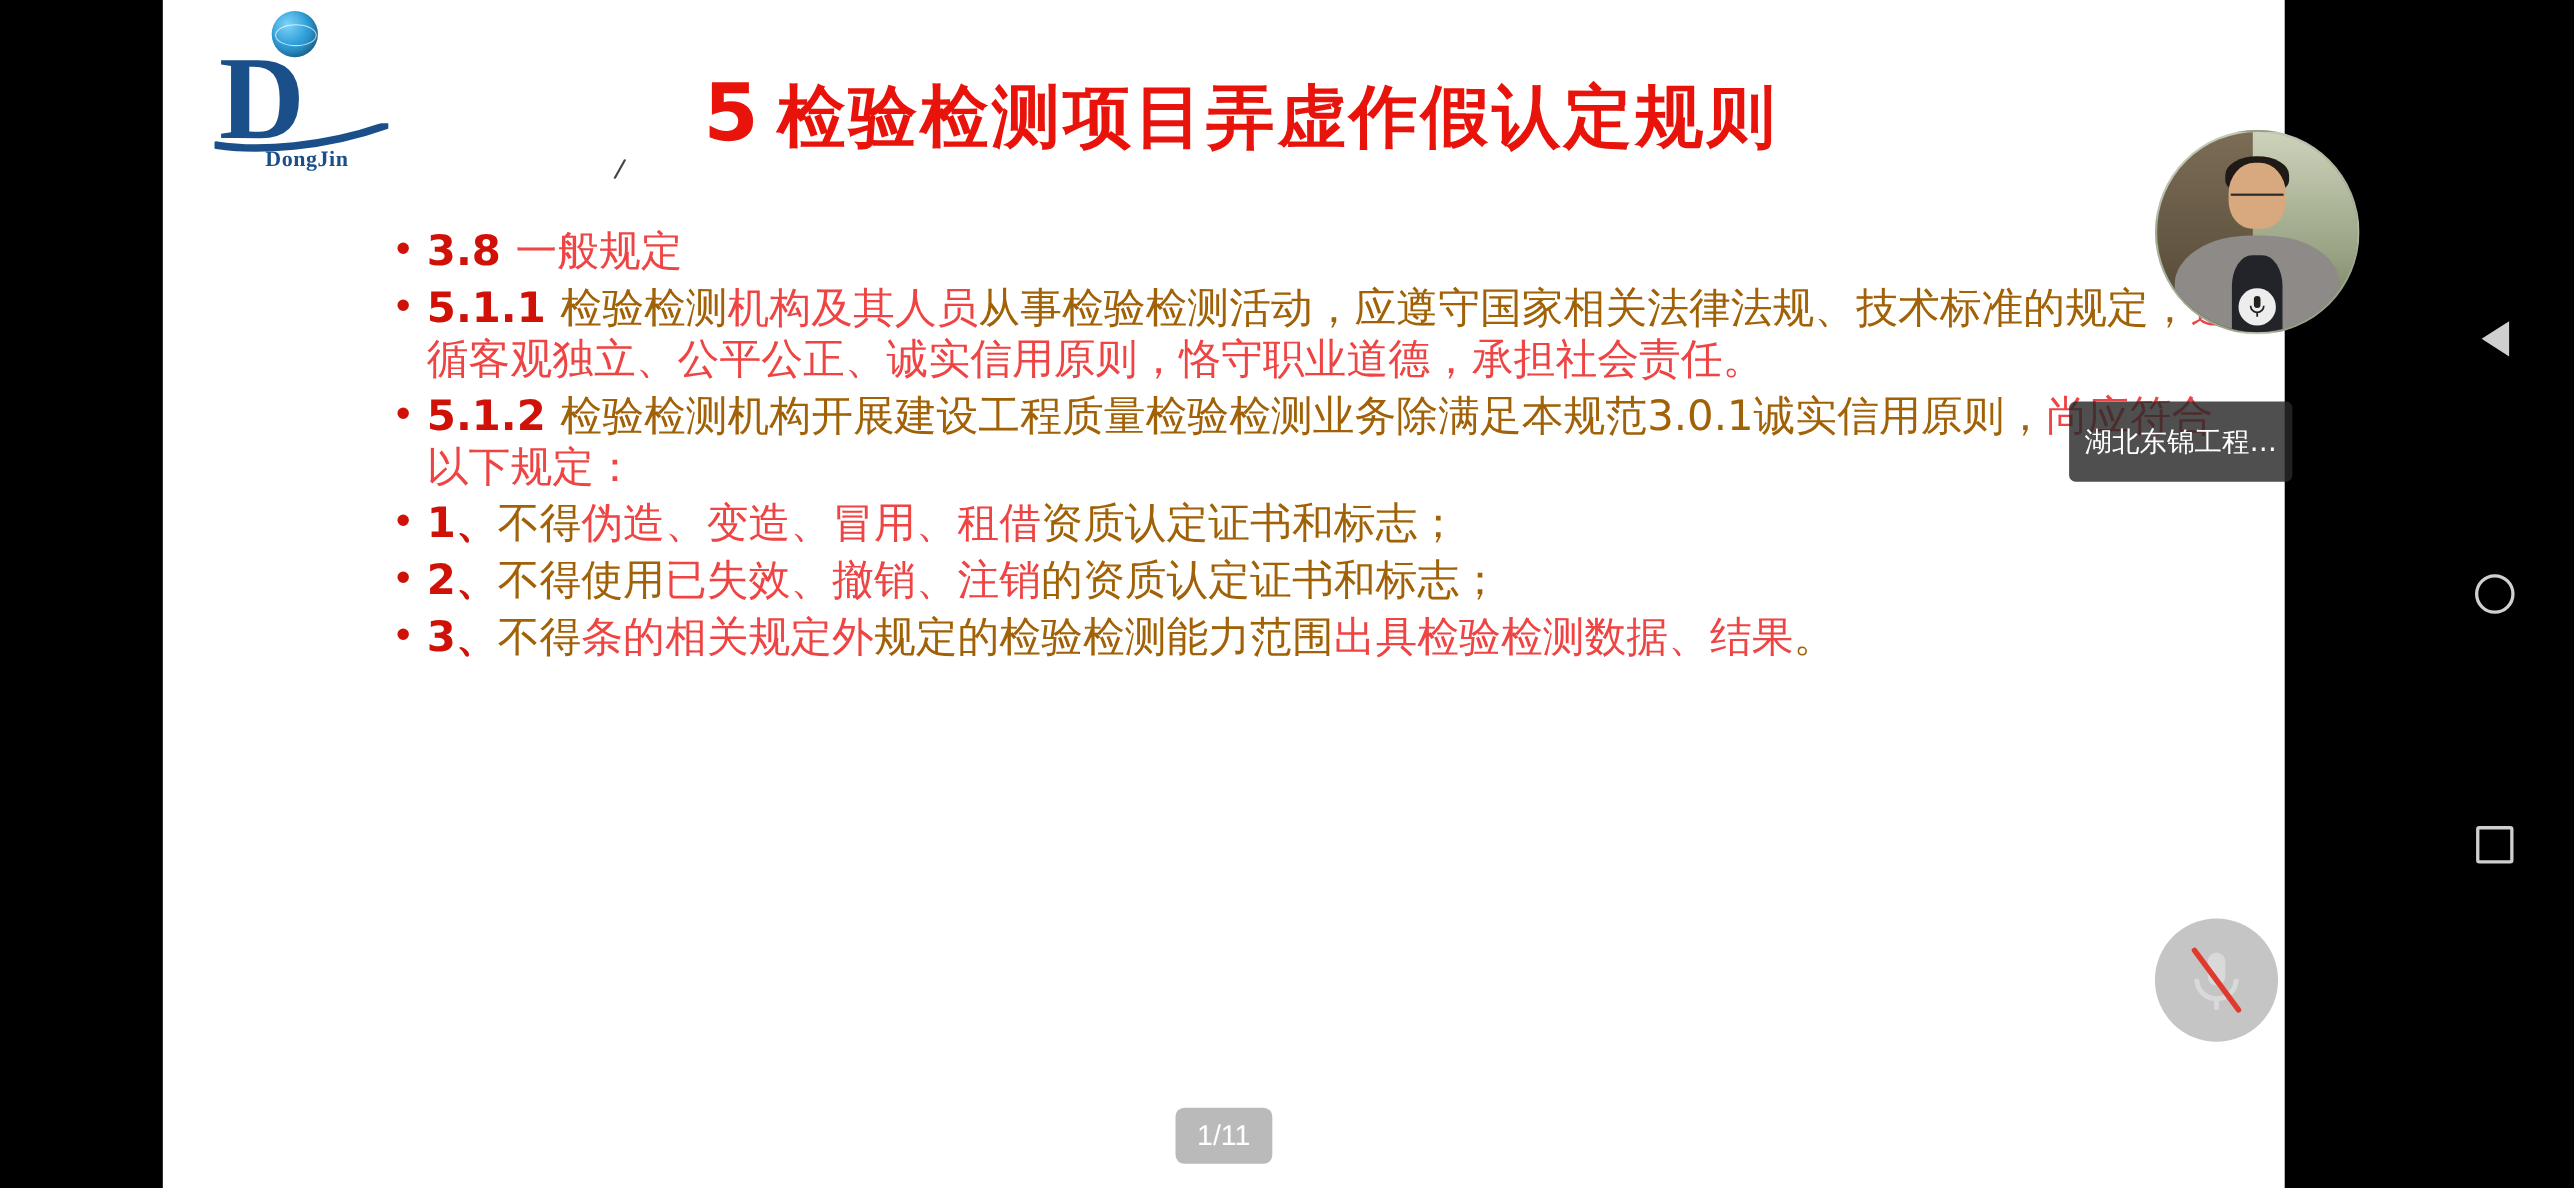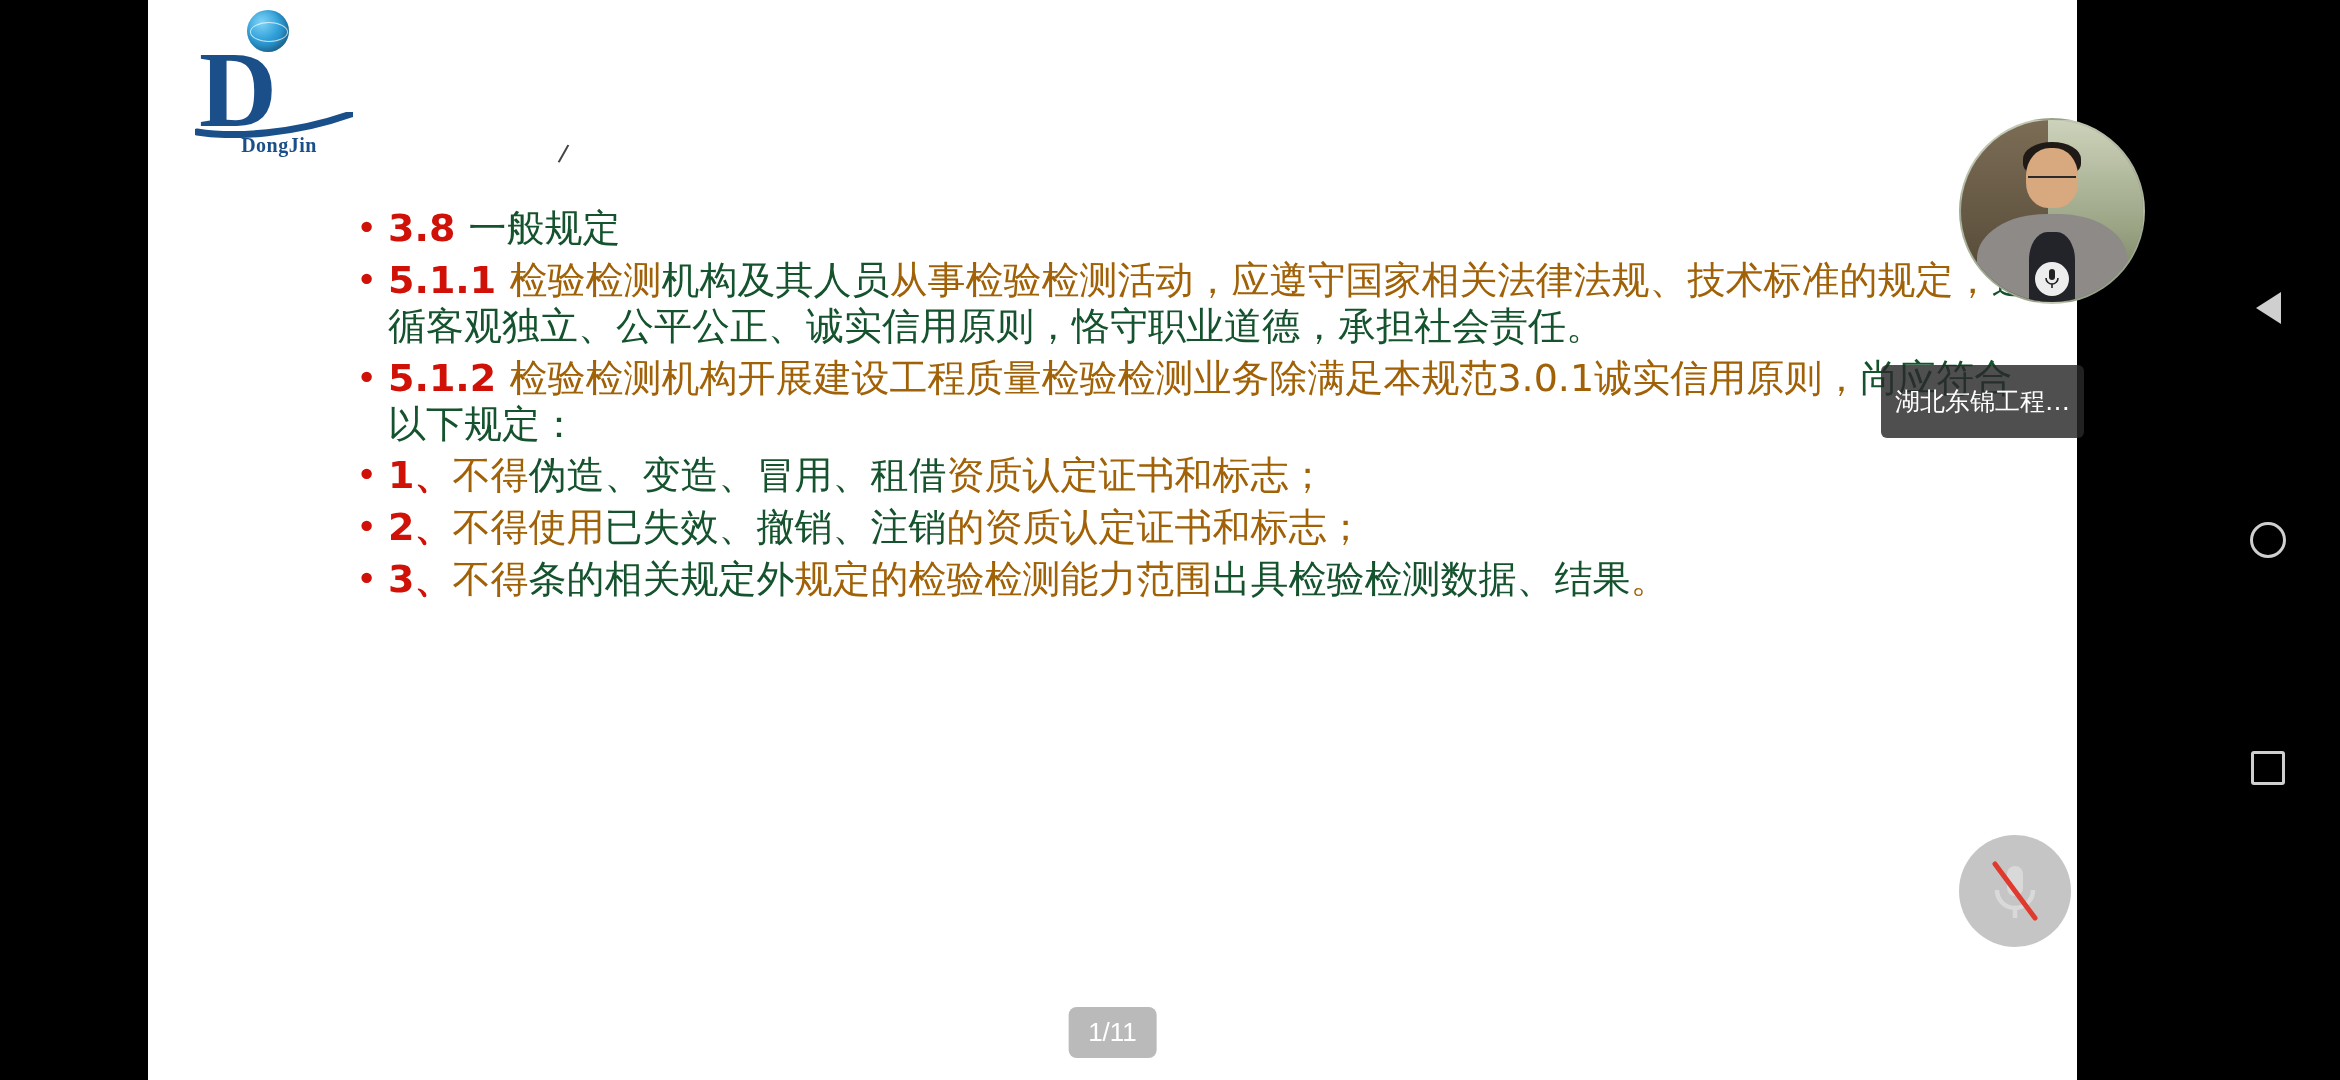--- a/index.html
+++ b/index.html
@@ -144,21 +144,21 @@
     box-sizing: border-box;
   }
   .bullet-body {
     flex: 1 1 auto;
   }
   .lbl {
     color: #cf1108;
     font-weight: bold;
   }
   .red {
-    color: #14532d;
+    color: #ef4444;
   }
   .blk {
     color: #a16207;
   }
   .b {
     font-weight: normal;
   }
 
   
   #page-indicator {
@@ -331,20 +331,23 @@
 
     <div id="logo">
       <div class="globe"></div>
       <div class="dmark">D</div>
       <svg class="swoosh" viewBox="0 0 158 26">
         <path d="M2 20 C 40 26, 100 22, 156 2" stroke="#1a4f8a" stroke-width="7" fill="none" stroke-linecap="round"></path>
       </svg>
       <div class="brand">DongJin</div>
     </div>
 
+    <div id="slide-title">
+      <span class="num">5</span><span>检验检测项目弄虚作假认定规则</span>
+    </div>
     <div id="cursor-mark">/</div>
 
     <div id="bullets">
         <div class="bullet-row">
           <div class="bullet-dot">•</div>
           <div class="bullet-body"><span class="lbl">3.8 </span><span class="red">一般规定</span></div>
         </div>
         <div class="bullet-row">
           <div class="bullet-dot">•</div>
           <div class="bullet-body"><span class="lbl">5.1.1 </span><span class="blk">检验检测</span><span class="red">机构及其人员</span><span class="blk">从事检验检测活动，应遵守国家相关法律法规、技术标准的规定，</span><span class="red">遵循客观独立、公平公正、诚实信用原则，恪守职业道德，承担社会责任。</span></div>

